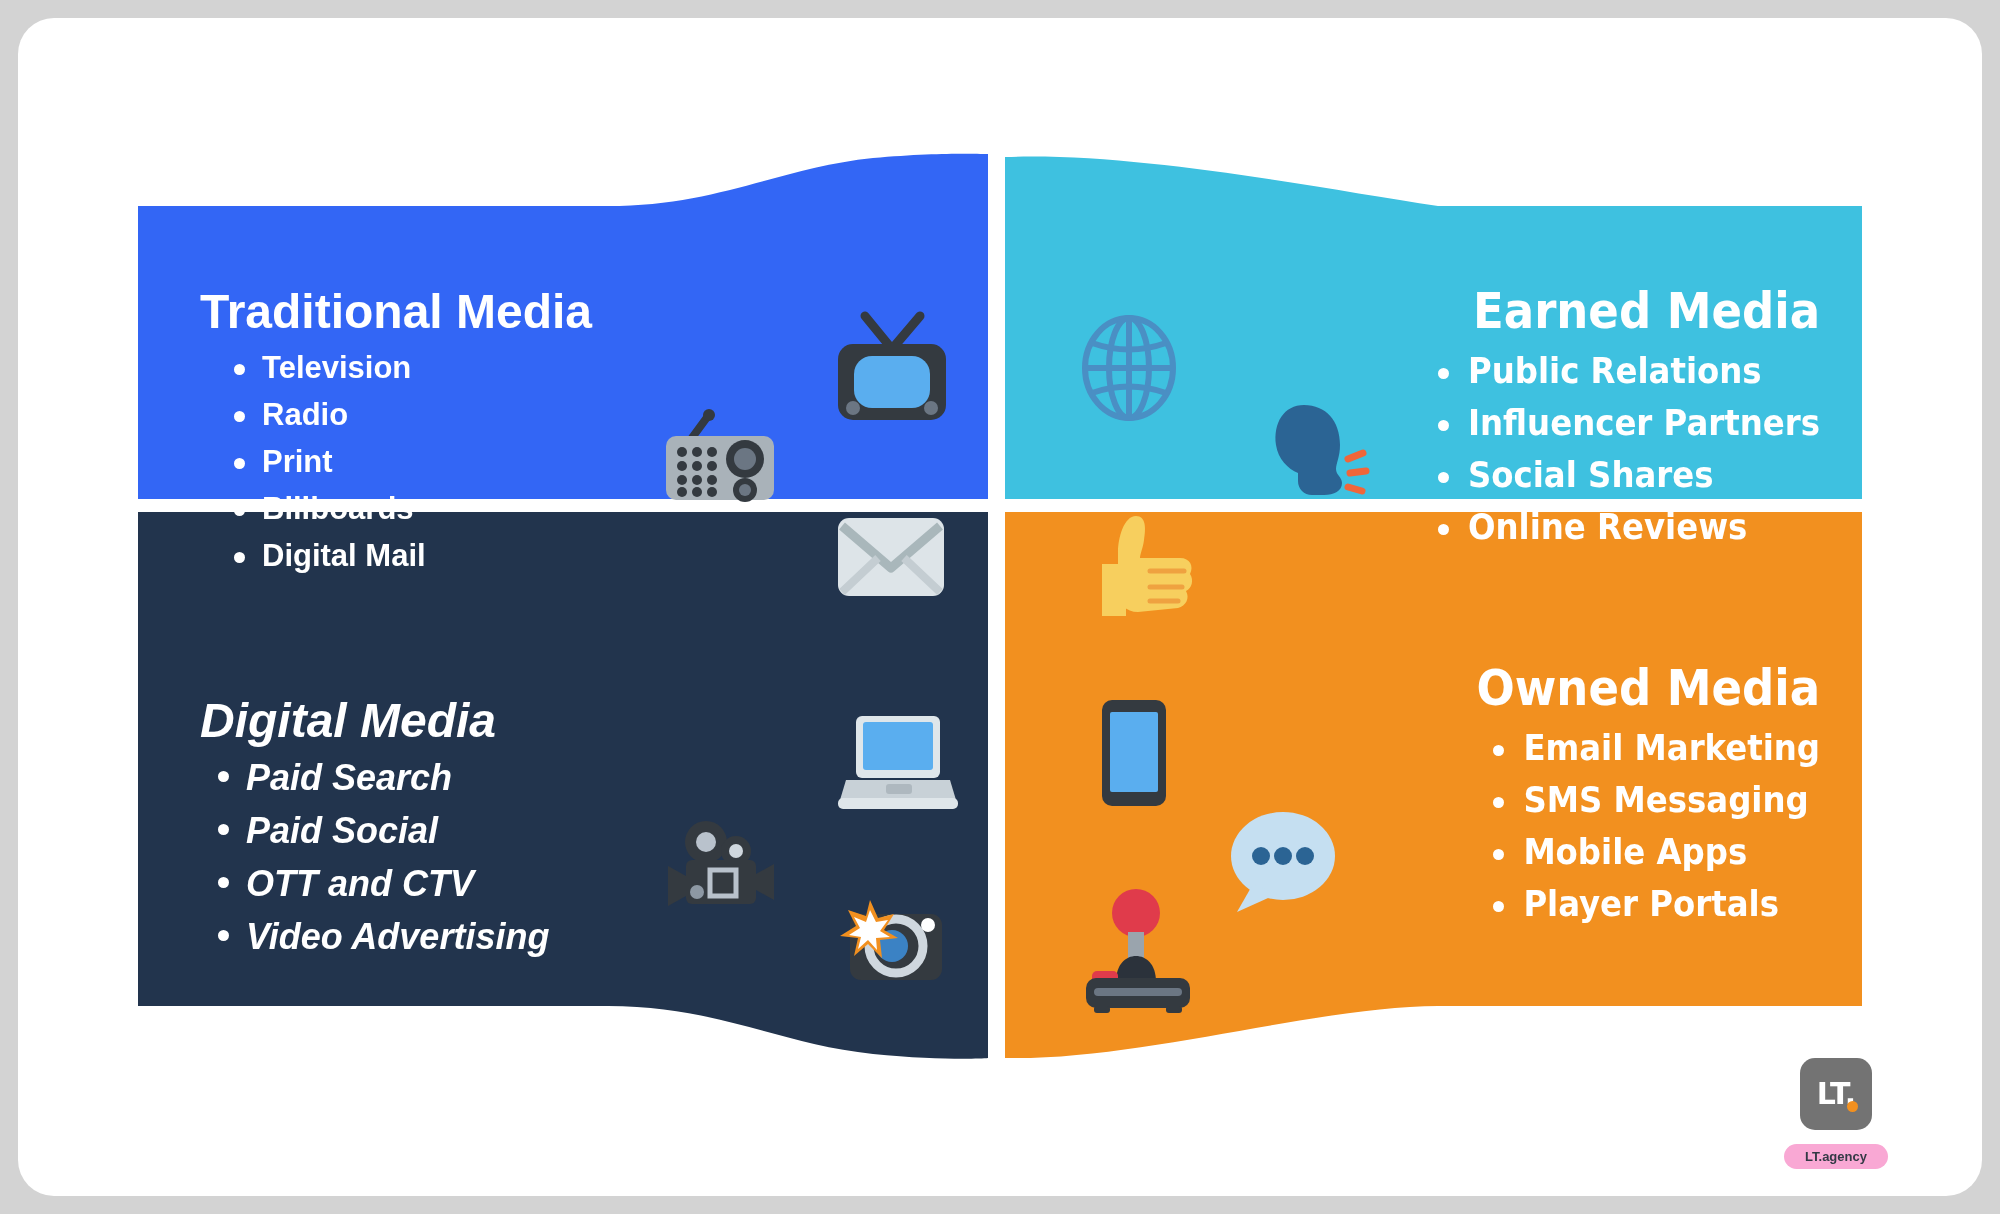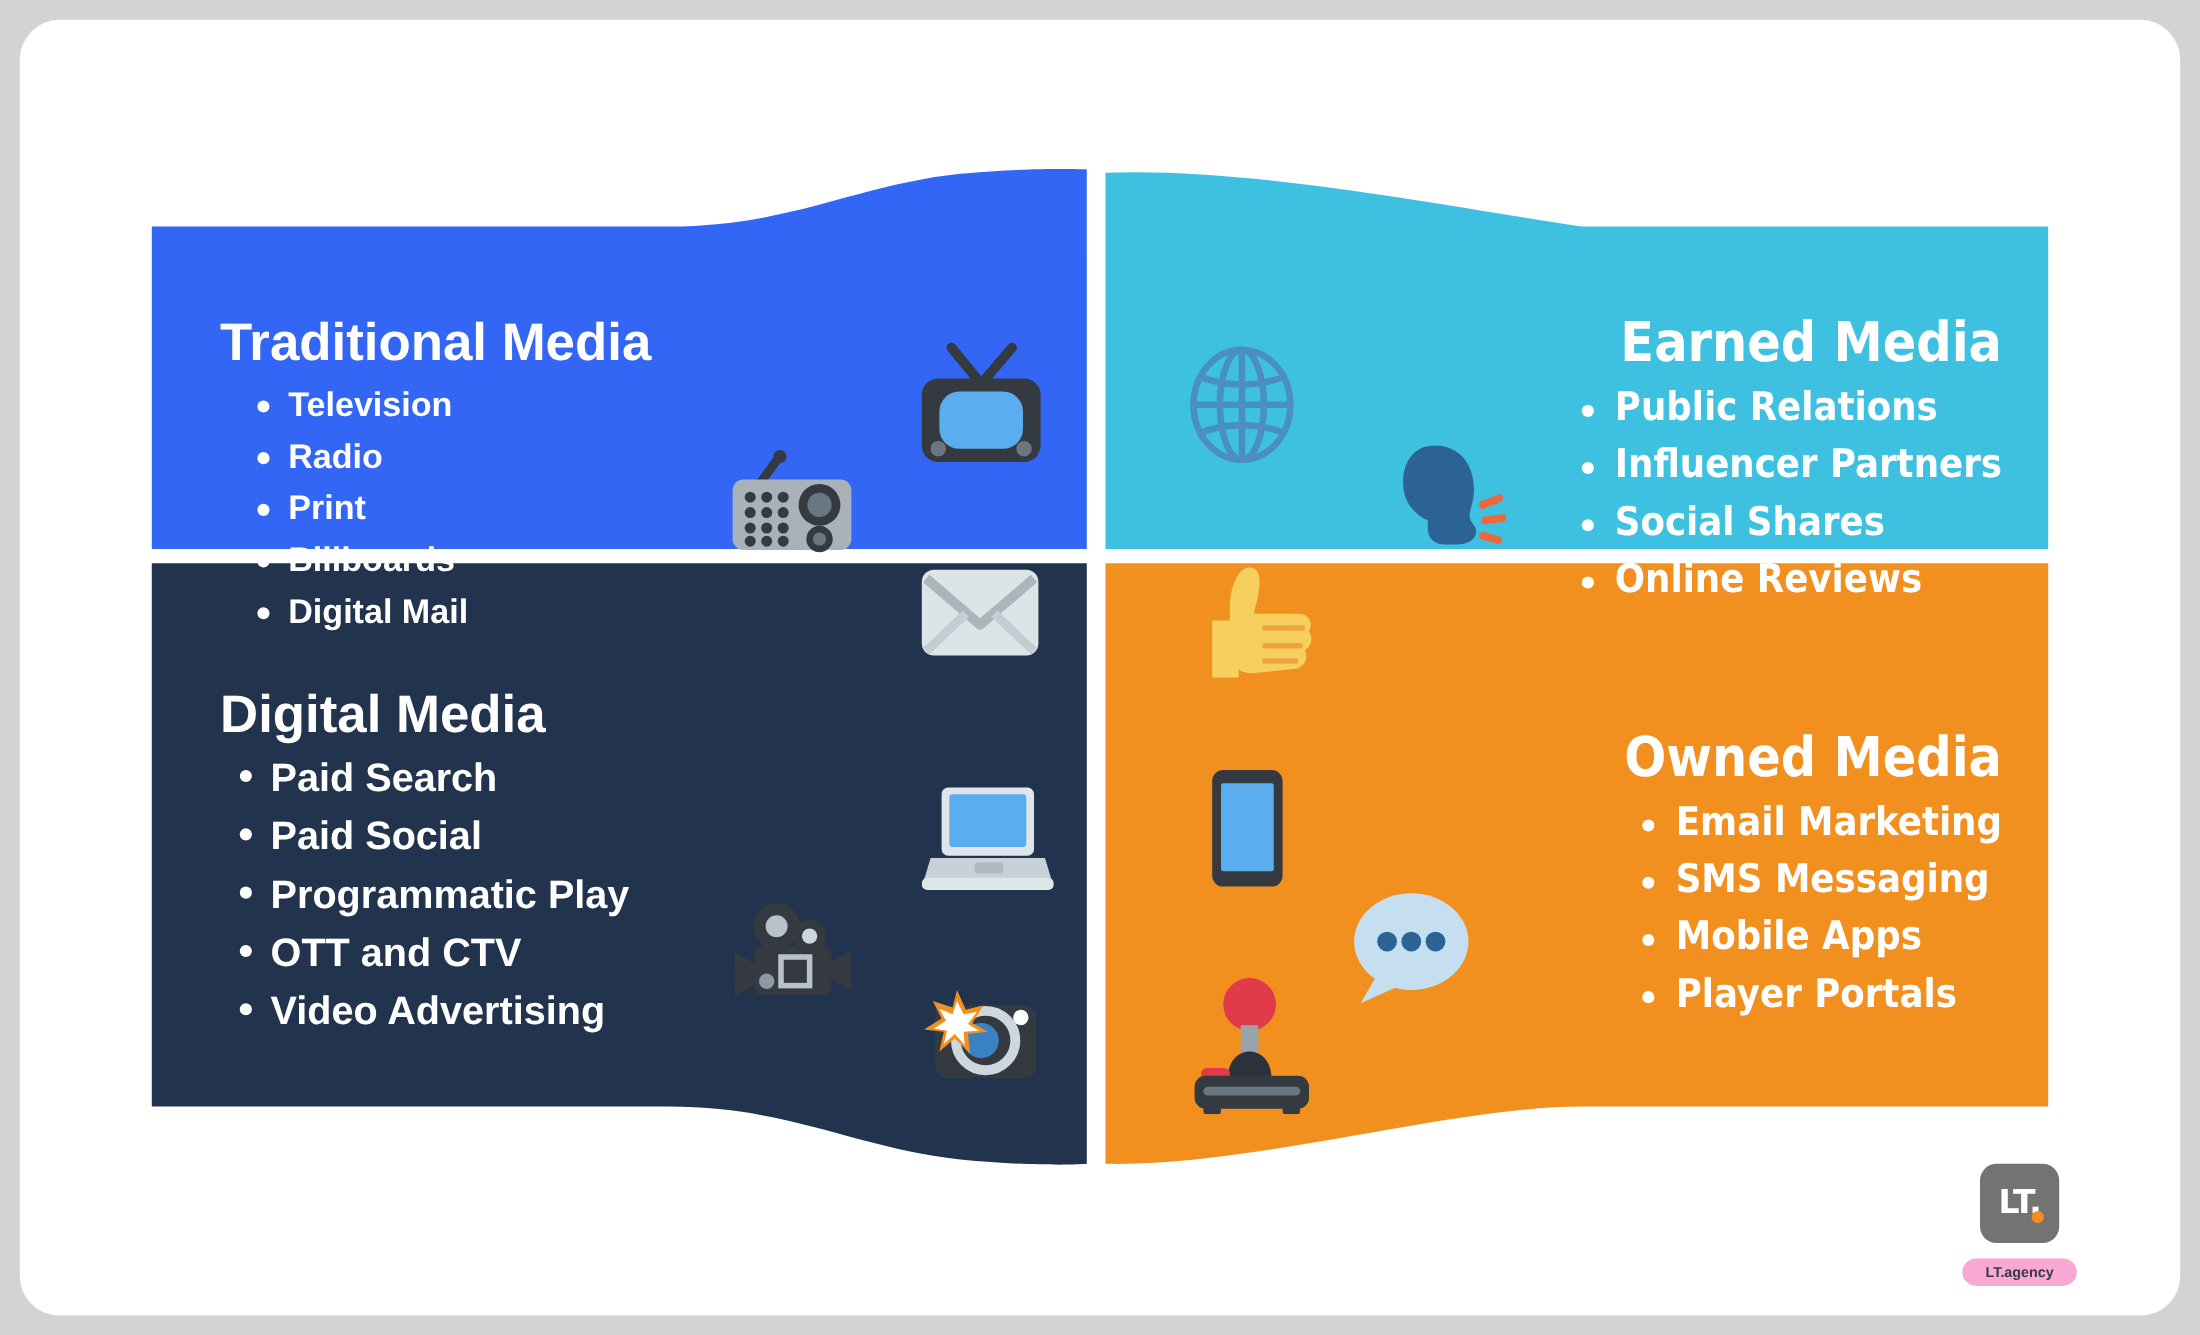--- a/index.html
+++ b/index.html
@@ -57,21 +57,21 @@
   .right .panel-head { font-family:"DejaVu Sans Condensed","Liberation Sans Narrow","Liberation Sans",sans-serif; font-size:50px; text-align:right; }
   .right .panel-list li { font-family:"DejaVu Sans Condensed","Liberation Sans Narrow","Liberation Sans",sans-serif; font-size:36px; text-align:left; }
 
   
   #q-traditional { left:182px; top:270px; }
   #q-traditional .panel-head { margin-bottom:14px; }
   #q-traditional ul li { margin-bottom:11px; padding-left:62px; font-size:31px; }
   #q-traditional ul li .bullet { width:11px; height:11px; left:34px; top:14px; }
 
   
-  #q-digital { left:182px; top:608px; }
+  #q-digital { left:182px; top:679px;font-style:italic; }
   #q-digital .panel-head { margin-bottom:12px; }
   #q-digital ul li { margin-bottom:11px; padding-left:46px; font-size:36px; }
   #q-digital ul li .bullet { width:11px; height:11px; left:18px; top:14px; }
 
   
   #q-earned { right:162px; top:268px; text-align:right; }
   #q-earned .panel-head { margin-bottom:14px; }
   #q-earned ul { display:inline-block; text-align:left; }
   #q-earned ul li { margin-bottom:11px; padding-left:44px; }
   #q-earned ul li .bullet { width:11px; height:11px; left:14px; top:18px; }
@@ -227,21 +227,20 @@
       <line x1="52" y1="93" x2="80" y2="93"></line>
     </g>
     <path d="M4 56 L28 56 L28 108 L4 108 Z" fill="#f7cf5e"></path>
   </svg>
 
   <div class="panel-text left" id="q-digital">
     <div class="panel-head">Digital Media</div>
     <ul class="panel-list">
       <li><span class="bullet"></span><span>Paid Search</span></li>
       <li><span class="bullet"></span><span>Paid Social</span></li>
-      <li><span class="bullet"></span><span>Programmatic Play</span></li>
       <li><span class="bullet"></span><span>OTT and CTV</span></li>
       <li><span class="bullet"></span><span>Video Advertising</span></li>
     </ul>
   </div>
 
   <svg class="icon" style="left:820px; top:690px;" width="120" height="105" viewBox="0 0 120 105">
     <rect x="18" y="8" width="84" height="62" rx="6" fill="#dfe6ea"></rect>
     <rect x="25" y="14" width="70" height="48" rx="3" fill="#5aaeef"></rect>
     <path d="M8 72 L112 72 L118 92 L2 92 Z" fill="#c8d1d7"></path>
     <rect x="48" y="76" width="26" height="10" rx="3" fill="#aeb8bf"></rect>

